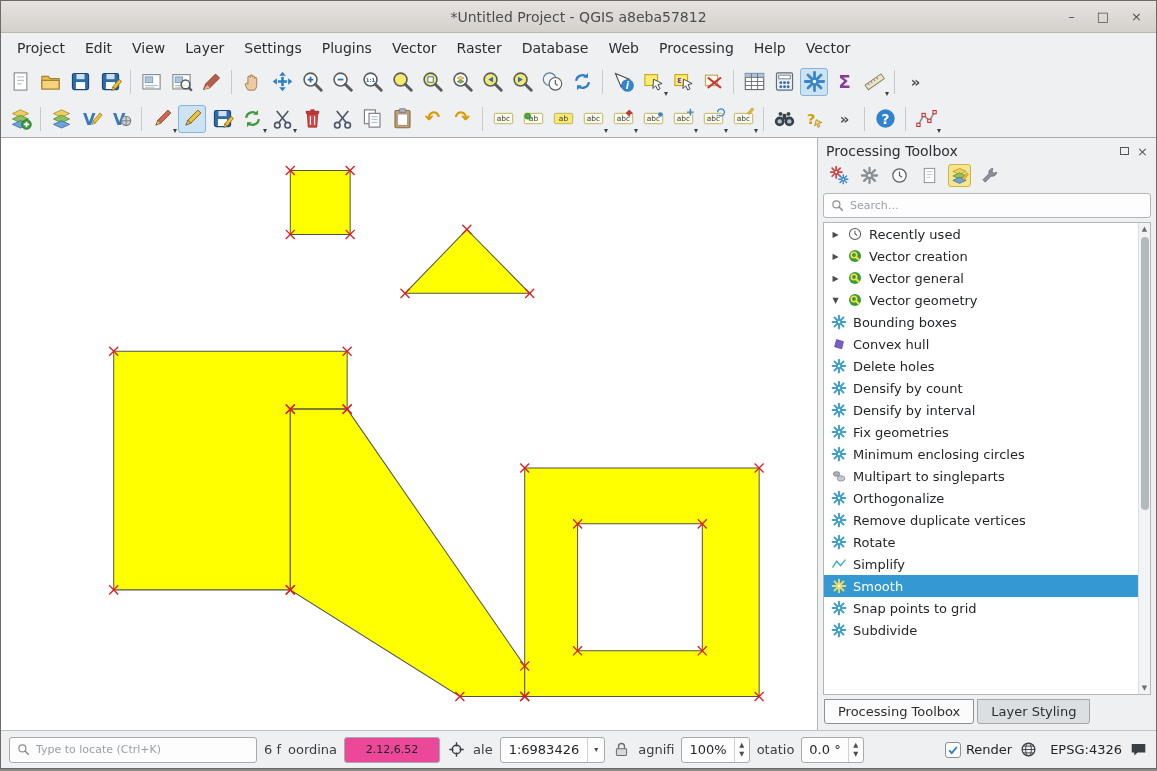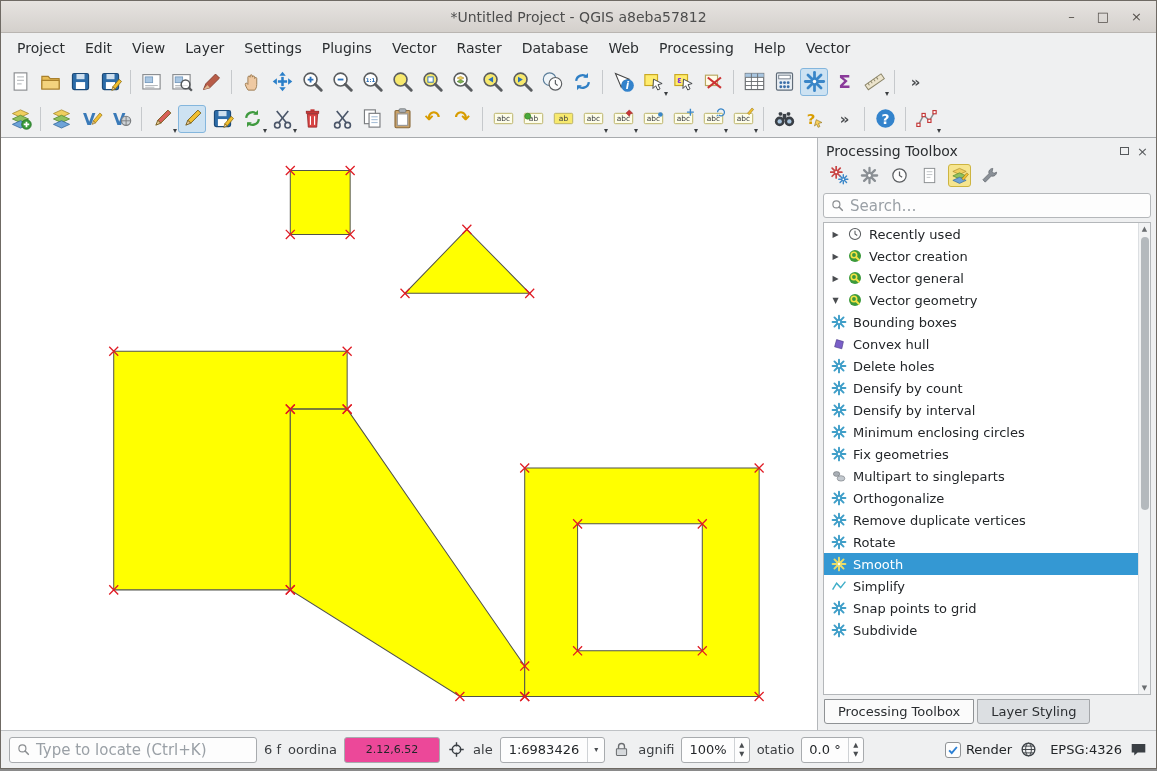--- a/index.html
+++ b/index.html
@@ -25,21 +25,21 @@
   .panel-title-row{display:flex;align-items:center;padding:5px 8px 3px 8px;font-size:14px;color:#2b2e31}
   .dockbtns{margin-left:auto;display:flex;align-items:center;gap:8px;color:#55585b}
   .floatbox{width:9px;height:8px;border:1.5px solid #55585b;display:inline-block}
   .dockx{font-size:13px;line-height:1}
   .panel-toolbar{display:flex;align-items:center;gap:7px;padding:2px 10px 4px 10px}
   .pti{width:23px;height:23px;display:flex;align-items:center;justify-content:center;border-radius:3px}
   .pti svg{width:19px;height:19px}
   .pti.activeY{background:#f6e58f;border:1px solid #cdb441}
   .searchbox{display:flex;align-items:center;gap:6px;margin:2px 5px 4px 5px;height:25px;background:#fdfdfd;border:1px solid #b4b7ba;border-radius:3px;padding:0 7px}
   .searchbox svg{width:13px;height:13px;flex:0 0 auto}
-  .ph{color:#9aa0a6;font-size:15px}
+  .ph{color:#9aa0a6;font-size:11px}
   .treewrap{flex:1;margin:0 5px;background:#fff;border:1px solid #b4b7ba;position:relative;overflow:hidden}
   .tlist{position:absolute;inset:0 12px 0 0}
   .trow{height:22px;display:flex;align-items:center;gap:5px;padding-left:6px;white-space:nowrap}
   .trow.child{}
   .trow.sel{background:var(--sel,#3498d3);margin-right:-12px;padding-right:12px}
   .trow.sel .tlabel{color:#fff}
   .arrow{width:11px;font-size:8px;color:#4a4d50;text-align:center;flex:0 0 auto}
   .ticon{width:18px;height:18px;flex:0 0 auto;display:flex;align-items:center;justify-content:center}
   .ticon svg{width:16px;height:16px}
   .tlabel{font-size:13px;color:#232629}
@@ -860,40 +860,40 @@
                     <line x1="13" y1="10" x2="18" y2="10"></line>
                     <line x1="4.3" y1="4.3" x2="7.8" y2="7.8"></line>
                     <line x1="12.2" y1="12.2" x2="15.7" y2="15.7"></line>
                     <line x1="15.7" y1="4.3" x2="12.2" y2="7.8"></line>
                     <line x1="4.3" y1="15.7" x2="7.8" y2="12.2"></line>
                   </g>
                   <circle cx="10" cy="10" r="3.6" fill="#3f9ec8"></circle>
                   <circle cx="10" cy="10" r="1.5" fill="#fff"></circle>
                 </svg>
               </span>
-              <span class="tlabel">Minimum enclosing circles</span>
+              <span class="tlabel">Fix geometries</span>
             </div>
             <div class="trow child">
               <span class="ticon">
                 <svg viewBox="0 0 20 20">
                   <g stroke="#3f9ec8" stroke-width="2.4" stroke-linecap="round">
                     <line x1="10" y1="2" x2="10" y2="7"></line>
                     <line x1="10" y1="13" x2="10" y2="18"></line>
                     <line x1="2" y1="10" x2="7" y2="10"></line>
                     <line x1="13" y1="10" x2="18" y2="10"></line>
                     <line x1="4.3" y1="4.3" x2="7.8" y2="7.8"></line>
                     <line x1="12.2" y1="12.2" x2="15.7" y2="15.7"></line>
                     <line x1="15.7" y1="4.3" x2="12.2" y2="7.8"></line>
                     <line x1="4.3" y1="15.7" x2="7.8" y2="12.2"></line>
                   </g>
                   <circle cx="10" cy="10" r="3.6" fill="#3f9ec8"></circle>
                   <circle cx="10" cy="10" r="1.5" fill="#fff"></circle>
                 </svg>
               </span>
-              <span class="tlabel">Fix geometries</span>
+              <span class="tlabel">Minimum enclosing circles</span>
             </div>
             <div class="trow child">
               <span class="ticon">
                 <svg viewBox="0 0 20 20">
                   <ellipse cx="7" cy="7.5" rx="4" ry="3" fill="#a9afb5" stroke="#6a6f75" stroke-width="0.7"></ellipse>
                   <ellipse cx="12.5" cy="13" rx="4.8" ry="3.4" fill="#c3c9cf" stroke="#6a6f75" stroke-width="0.7"></ellipse>
                 </svg>
               </span>
               <span class="tlabel">Multipart to singleparts</span>
             </div>
@@ -947,46 +947,46 @@
                     <line x1="12.2" y1="12.2" x2="15.7" y2="15.7"></line>
                     <line x1="15.7" y1="4.3" x2="12.2" y2="7.8"></line>
                     <line x1="4.3" y1="15.7" x2="7.8" y2="12.2"></line>
                   </g>
                   <circle cx="10" cy="10" r="3.6" fill="#3f9ec8"></circle>
                   <circle cx="10" cy="10" r="1.5" fill="#fff"></circle>
                 </svg>
               </span>
               <span class="tlabel">Rotate</span>
             </div>
+            <div class="trow child">
+              <span class="ticon">
+                <svg viewBox="0 0 20 20">
+                  <polyline points="2,14.5 7,6.5 12,12 18,4.5" fill="none" stroke="#3faec8" stroke-width="1.8"></polyline>
+                </svg>
+              </span>
+              <span class="tlabel">Simplify</span>
+            </div>
             <div class="trow child sel">
               <span class="ticon">
                 <svg viewBox="0 0 20 20">
                   <g stroke="#e8dc6a" stroke-width="2.4" stroke-linecap="round">
                     <line x1="10" y1="2" x2="10" y2="7"></line>
                     <line x1="10" y1="13" x2="10" y2="18"></line>
                     <line x1="2" y1="10" x2="7" y2="10"></line>
                     <line x1="13" y1="10" x2="18" y2="10"></line>
                     <line x1="4.3" y1="4.3" x2="7.8" y2="7.8"></line>
                     <line x1="12.2" y1="12.2" x2="15.7" y2="15.7"></line>
                     <line x1="15.7" y1="4.3" x2="12.2" y2="7.8"></line>
                     <line x1="4.3" y1="15.7" x2="7.8" y2="12.2"></line>
                   </g>
                   <circle cx="10" cy="10" r="3.6" fill="#e8dc6a"></circle>
                   <circle cx="10" cy="10" r="1.5" fill="#fff"></circle>
                 </svg>
               </span>
               <span class="tlabel">Smooth</span>
-            </div>
-            <div class="trow child">
-              <span class="ticon">
-                <svg viewBox="0 0 20 20">
-                  <polyline points="2,14.5 7,6.5 12,12 18,4.5" fill="none" stroke="#3faec8" stroke-width="1.8"></polyline>
-                </svg>
-              </span>
-              <span class="tlabel">Simplify</span>
             </div>
             <div class="trow child">
               <span class="ticon">
                 <svg viewBox="0 0 20 20">
                   <g stroke="#3f9ec8" stroke-width="2.4" stroke-linecap="round">
                     <line x1="10" y1="2" x2="10" y2="7"></line>
                     <line x1="10" y1="13" x2="10" y2="18"></line>
                     <line x1="2" y1="10" x2="7" y2="10"></line>
                     <line x1="13" y1="10" x2="18" y2="10"></line>
                     <line x1="4.3" y1="4.3" x2="7.8" y2="7.8"></line>

